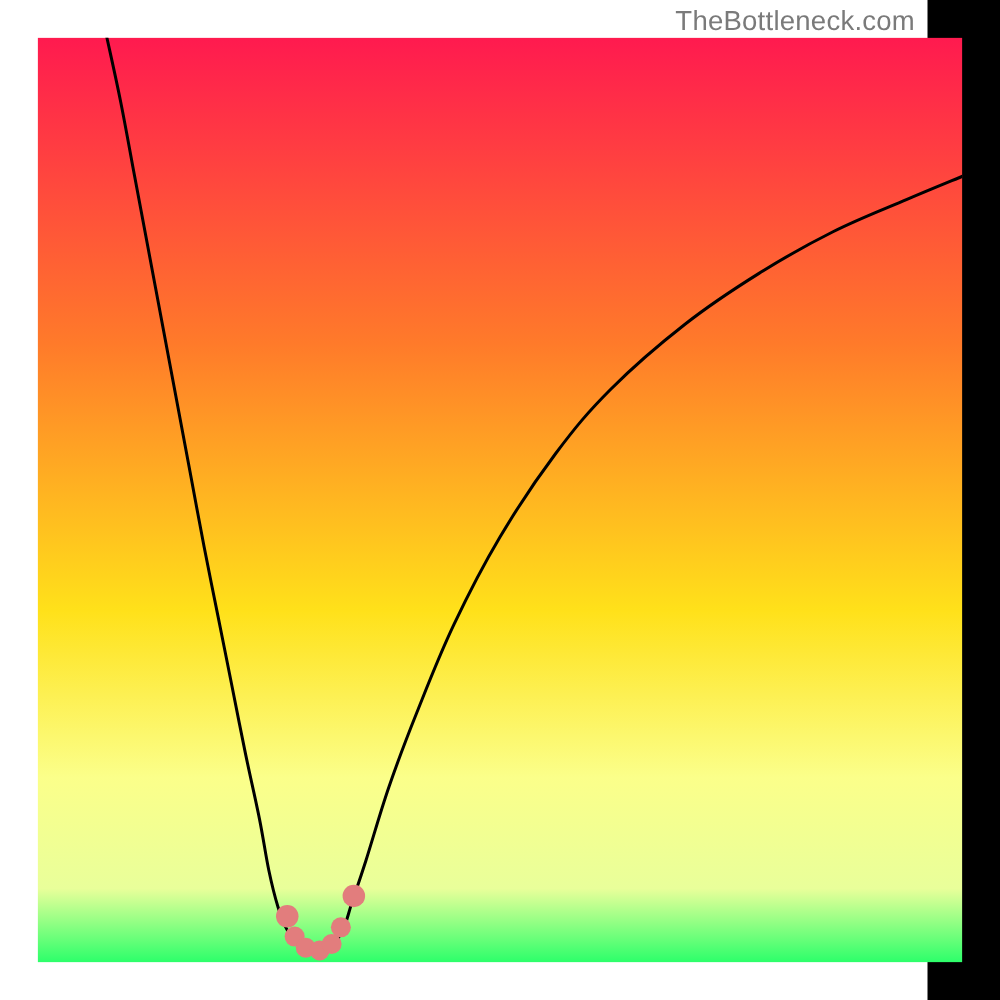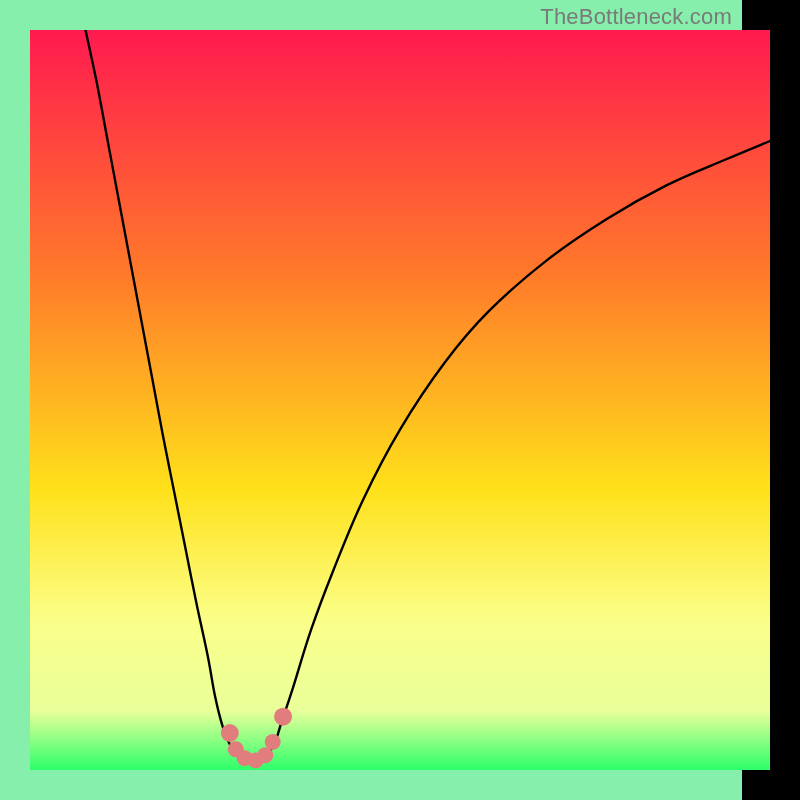--- a/index.html
+++ b/index.html
@@ -10,21 +10,21 @@
     overflow: hidden;
     background: #000;
     font-family: Arial, Helvetica, sans-serif;
   }
   .frame {
     position: absolute;
     left: 0;
     top: 0;
     width: 742px;
     height: 800px;
-    background: #86efac;
+    background: #ffffff;
   }
   .attrib {
     position: absolute;
     top: 4px;
     right: 10px;
     color: #7a7a7a;
     font-size: 22px;
     font-weight: 500;
     letter-spacing: 0.2px;
   }

